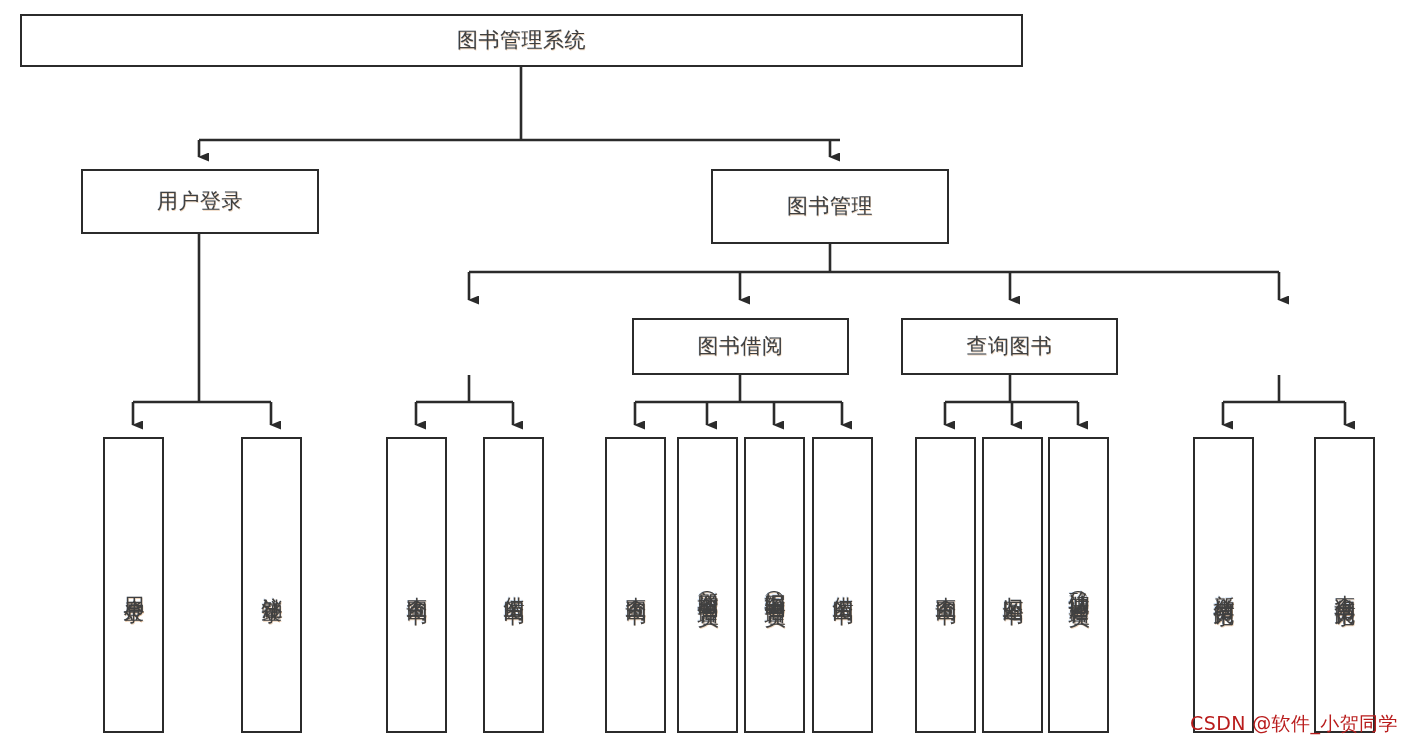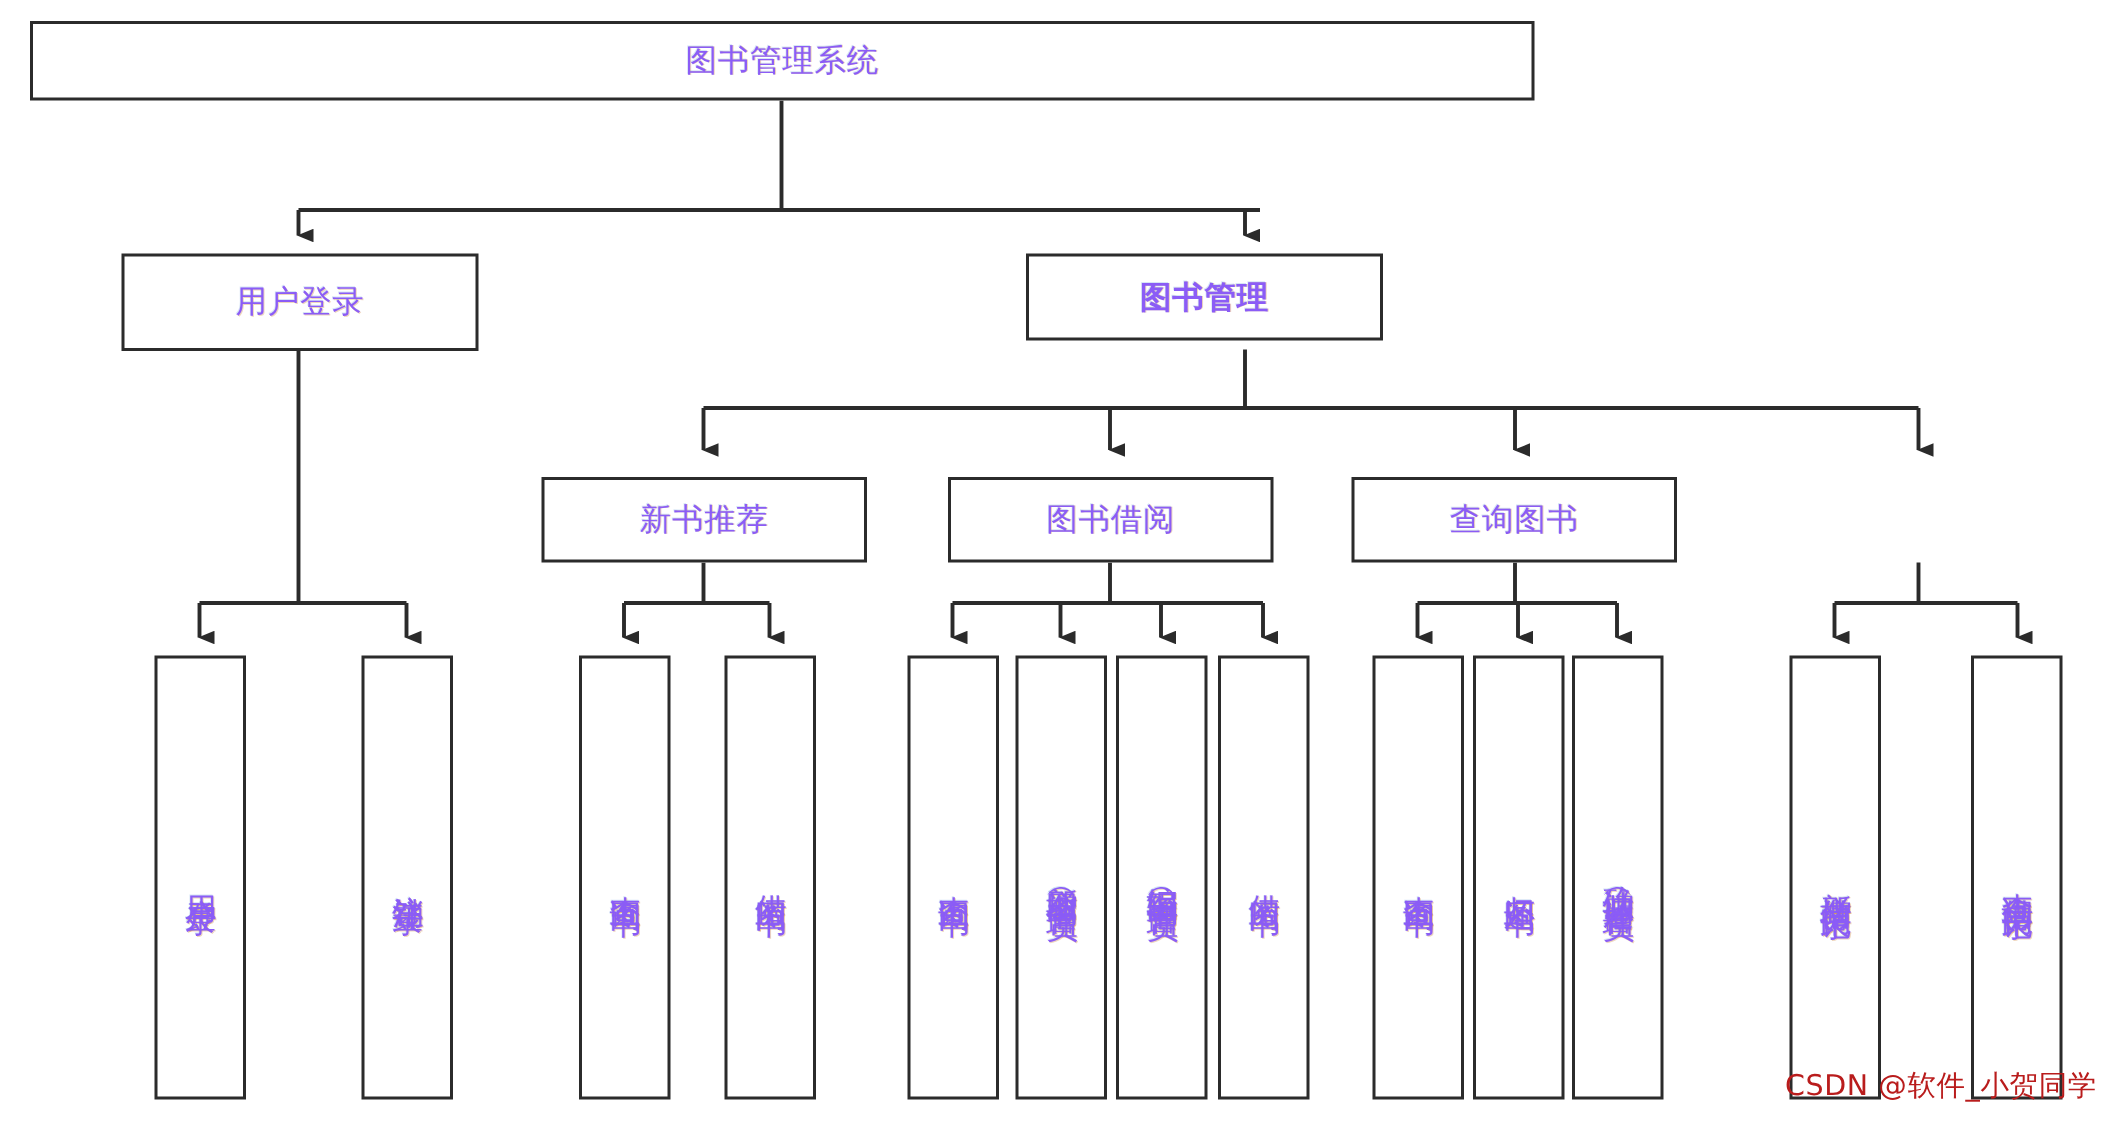--- a/index.html
+++ b/index.html
@@ -32,21 +32,21 @@
   .node-box {
     position: absolute;
     box-sizing: border-box;
     background: #ffffff;
     border: 2.5px solid #2b2b2b;
     display: flex;
     align-items: center;
     justify-content: center;
   }
   .node-label {
-    color: #8b5cf6;
+    color: #404040;
     font-size: 21px;
     line-height: 1.18;
     letter-spacing: 0.5px;
     white-space: nowrap;
     text-shadow: 0.6px 0.6px 0 rgba(200,120,40,0.30), -0.5px -0.4px 0 rgba(110,160,220,0.28);
   }
   .node-box.vertical .node-label {
     writing-mode: vertical-rl;
     text-orientation: upright;
     white-space: normal;
@@ -119,27 +119,24 @@
     </g>
   </svg>
 
   <div class="node-box" style="left:20px; top:14px; width:1003px; height:53px;">
     <span class="node-label">图书管理系统</span>
   </div>
 
   <div class="node-box" style="left:81px; top:169px; width:238px; height:65px;">
     <span class="node-label">用户登录</span>
   </div>
-  <div class="node-box" style="left:684px; top:169px; width:238px; height:58px;font-weight:bold;">
+  <div class="node-box" style="left:711px; top:169px; width:238px; height:75px;">
     <span class="node-label">图书管理</span>
   </div>
 
-  <div class="node-box" style="left:361px; top:318px; width:217px; height:57px;">
-    <span class="node-label">新书推荐</span>
-  </div>
   <div class="node-box" style="left:632px; top:318px; width:217px; height:57px;">
     <span class="node-label">图书借阅</span>
   </div>
   <div class="node-box" style="left:901px; top:318px; width:217px; height:57px;">
     <span class="node-label">查询图书</span>
   </div>
 
   <div class="node-box vertical" style="left:103px; top:437px; width:61px; height:296px;">
     <span class="node-label">用户登录</span>
   </div>

